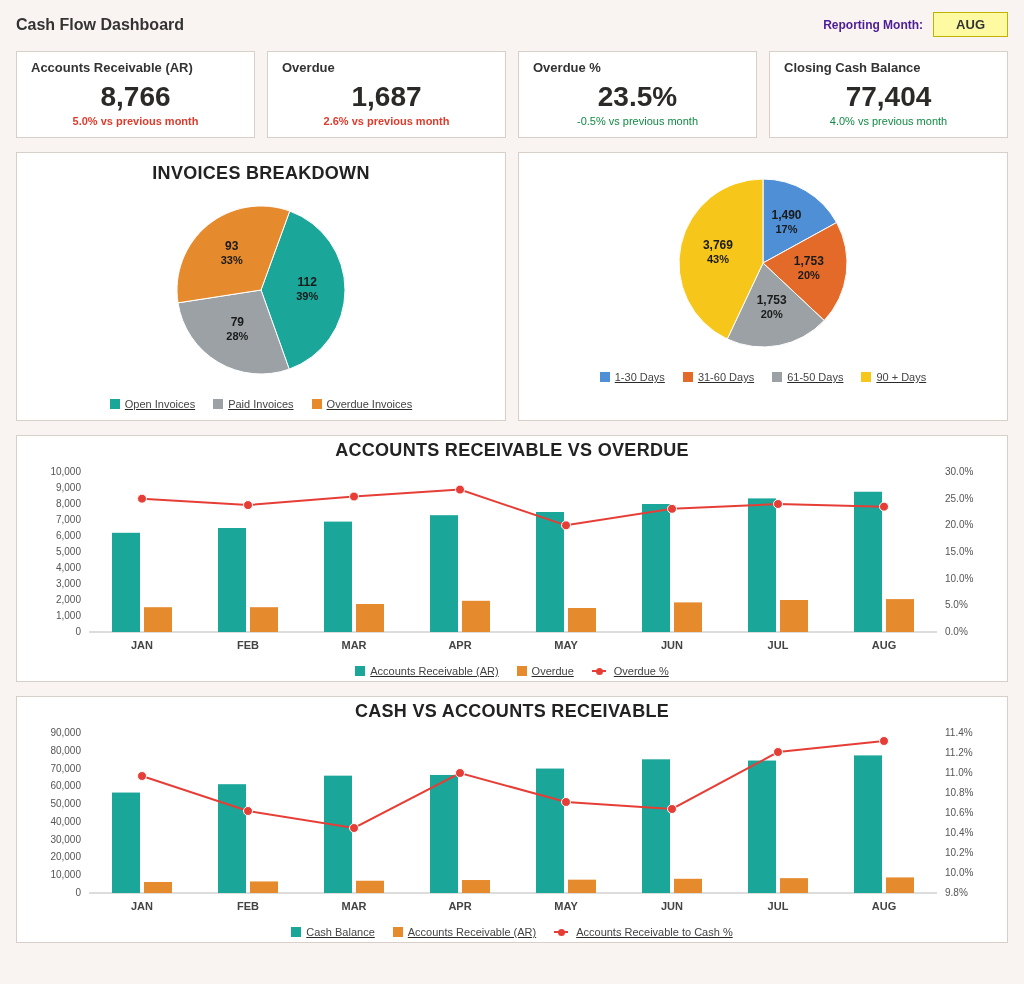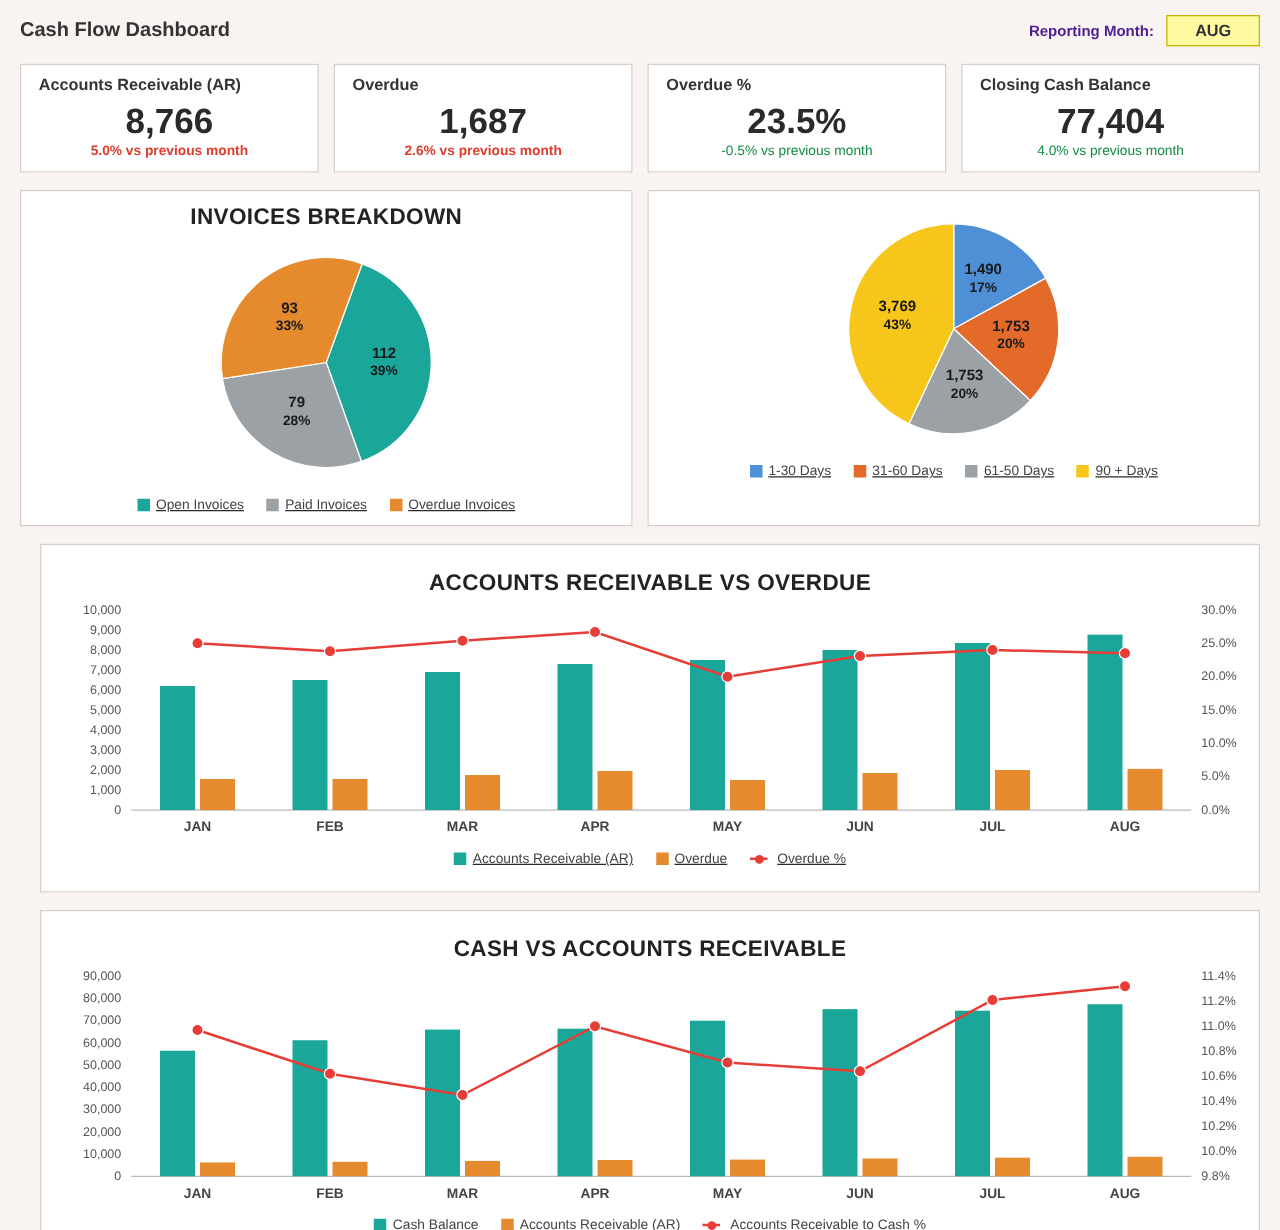--- a/index.html
+++ b/index.html
@@ -71,23 +71,22 @@
   .pie-wrap{display:flex;justify-content:center;}
   svg{display:block;}
   .legend{display:flex;justify-content:center;gap:18px;margin-top:8px;flex-wrap:wrap;text-decoration:underline;}
   .legend-item{display:flex;align-items:center;gap:5px;font-size:11px;color:#444;}
   .sw{width:10px;height:10px;display:inline-block;}
   .slabel{font-size:11px;}
   
   .full-panel{
     background:var(--panel);
     border:1px solid var(--border);
-    padding:20px 12px;
+    padding:4px 12px;
     margin-bottom:14px;
-    margin-left:16px;
   }
   .axis-text{font-size:10px;fill:#555;}
   .axis-line{stroke:#bbb;stroke-width:1;}
   .cat-text{font-size:11px;fill:#444;font-weight:700;text-anchor:middle;}
   .pie-label{font-size:12px;font-weight:700;fill:#1a1a1a;}
   .pie-label-sub{font-size:11px;font-weight:700;}
 </style>
 </head>
 <body>
 

